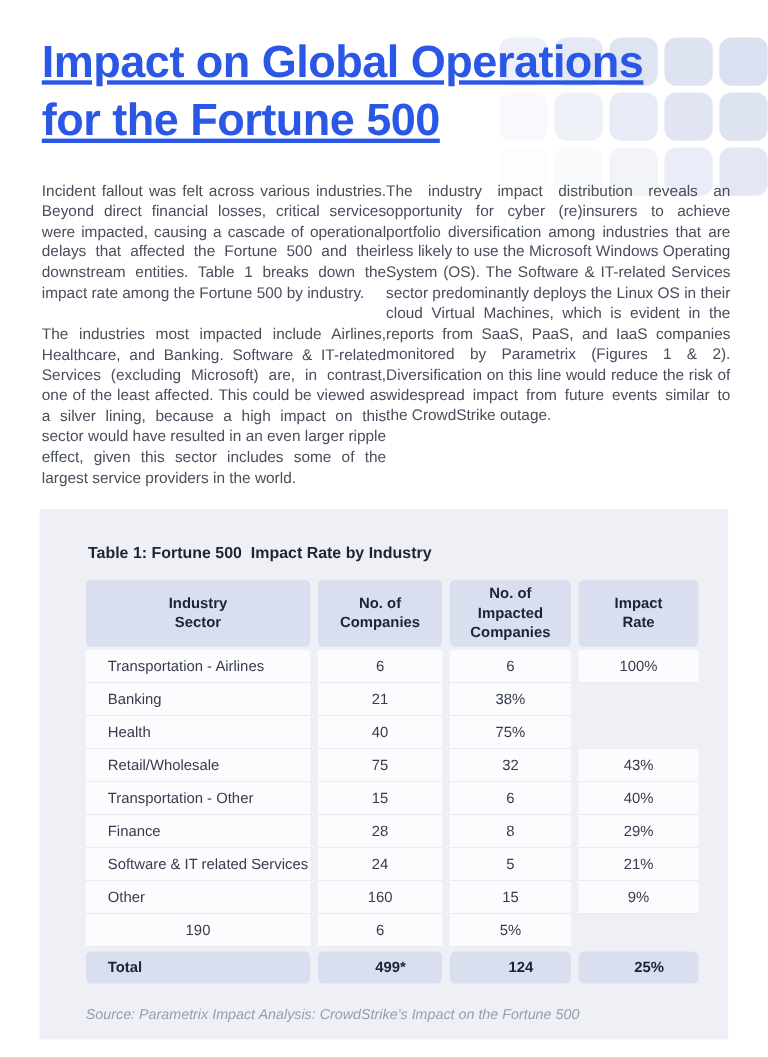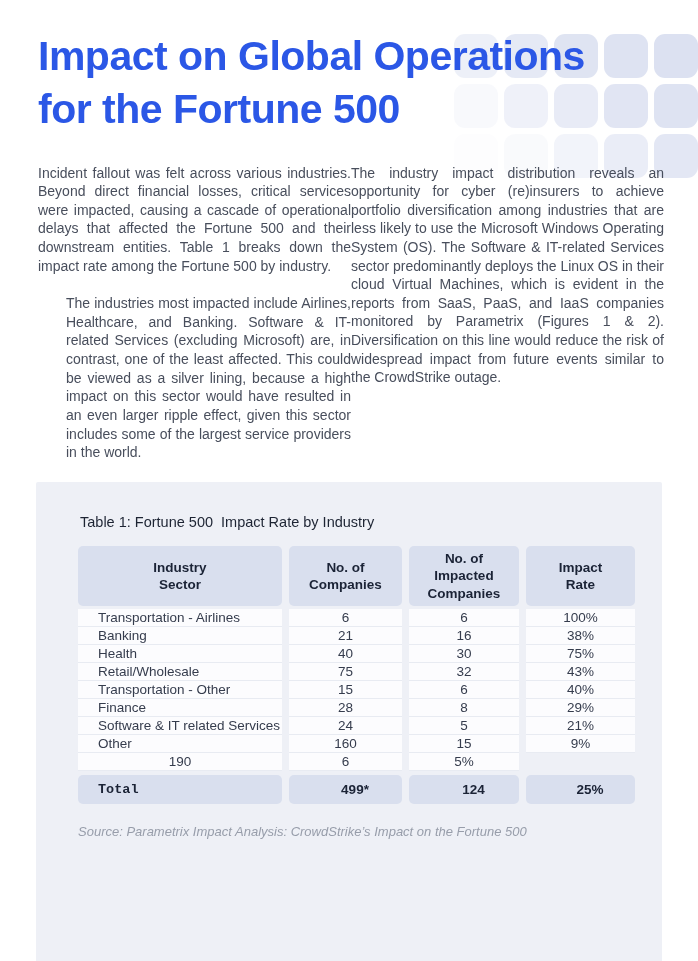--- a/index.html
+++ b/index.html
@@ -10,50 +10,50 @@
   
   .deco { position:absolute; top:4px; right:0; width:244px;
           display:grid; grid-template-columns:repeat(5,44px);
           grid-auto-rows:44px; gap:6px; z-index:0; }
   .tile { background:var(--tile,#dce1f1); border-radius:11px; }
 
   .content { position:relative; z-index:1; }
 
   h1.title { margin:30px 20px 0 38px; font-size:41px; line-height:1.3;
              font-weight:bold; letter-spacing:-0.5px; color:var(--accent,#2b57e6);
-             white-space:pre-line; }
+             white-space:pre-line;text-decoration:underline; }
 
   .cols { display:flex; margin:27px 34px 0 38px; }
   .col  { flex:1; font-size:14px; line-height:1.33; color:#484e5c;
           text-align:justify; }
-  .col p + p { margin-top:19px;margin-left:28px; }
+  .col p + p { margin-top:19px; }
 
   .panel { margin:20px 36px 0 36px; width:626px; height:482px;
            background:var(--panel-bg,#eef0f6); border-radius:2px;
            padding:32px 22px 24px 42px; overflow:hidden; }
-  .tbl-title { font-size:14.5px; font-weight:normal; color:#1d2433;
+  .tbl-title { font-size:14.5px; font-weight:bold; color:#1d2433;
                margin:0 0 16px 2px; white-space:pre-wrap; }
 
   .tbl { --cols:204px 113px 110px 109px; }
   .tr, .tbl-head, .tbl-total { display:grid; grid-template-columns:var(--cols);
                                column-gap:7px; }
   .th { background:var(--head-bg,#d9dfee); border-radius:5px; min-height:54px;
         display:flex; align-items:center; justify-content:center;
         text-align:center; font-weight:bold; font-size:13.5px; line-height:1.3;
         color:#1b2336; white-space:pre-line; padding:4px; }
   .tbl-body { margin-top:3px; }
-  .td { background:#fcfcfe; height:18px; display:flex; align-items:center;
+  .td { background:#fcfcfe; height:30px; display:flex; align-items:center;
         justify-content:center; font-size:13.5px; color:#353c4d;
         border-bottom:1px solid #e8ebf2; }
   .td.c0 { justify-content:flex-start; padding-left:20px; }
   .tbl-total { margin-top:4px; }
   .tt { background:var(--head-bg,#d9dfee); border-radius:5px; height:29px;
         display:flex; align-items:center; justify-content:center;
         font-size:13.5px; font-weight:bold; color:#1b2336;padding-left:19px; }
-  .tt.c0 { justify-content:flex-start; padding-left:20px;font-family:Liberation Mono, monospace; }
+  .tt.c0 { justify-content:flex-start; padding-left:20px; }
 
   .source { margin-top:18px; font-size:13px; font-style:italic;
             line-height:1.5; color:#979daa; }
 </style>
 </head>
 <body>
 
 <div class="page">
 
   <div class="deco">
@@ -106,27 +106,25 @@
         <div class="tbl-body" id="tbl-body">
             <div class="tr">
               <div class="td c0">Transportation - Airlines</div>
               <div class="td c1">6</div>
               <div class="td c2">6</div>
               <div class="td c3">100%</div>
             </div>
             <div class="tr">
               <div class="td c0">Banking</div>
               <div class="td c1">21</div>
-              <div class="td c2">16</div>
               <div class="td c3">38%</div>
             </div>
             <div class="tr">
               <div class="td c0">Health</div>
               <div class="td c1">40</div>
-              <div class="td c2">30</div>
               <div class="td c3">75%</div>
             </div>
             <div class="tr">
               <div class="td c0">Retail/Wholesale</div>
               <div class="td c1">75</div>
               <div class="td c2">32</div>
               <div class="td c3">43%</div>
             </div>
             <div class="tr">
               <div class="td c0">Transportation - Other</div>

